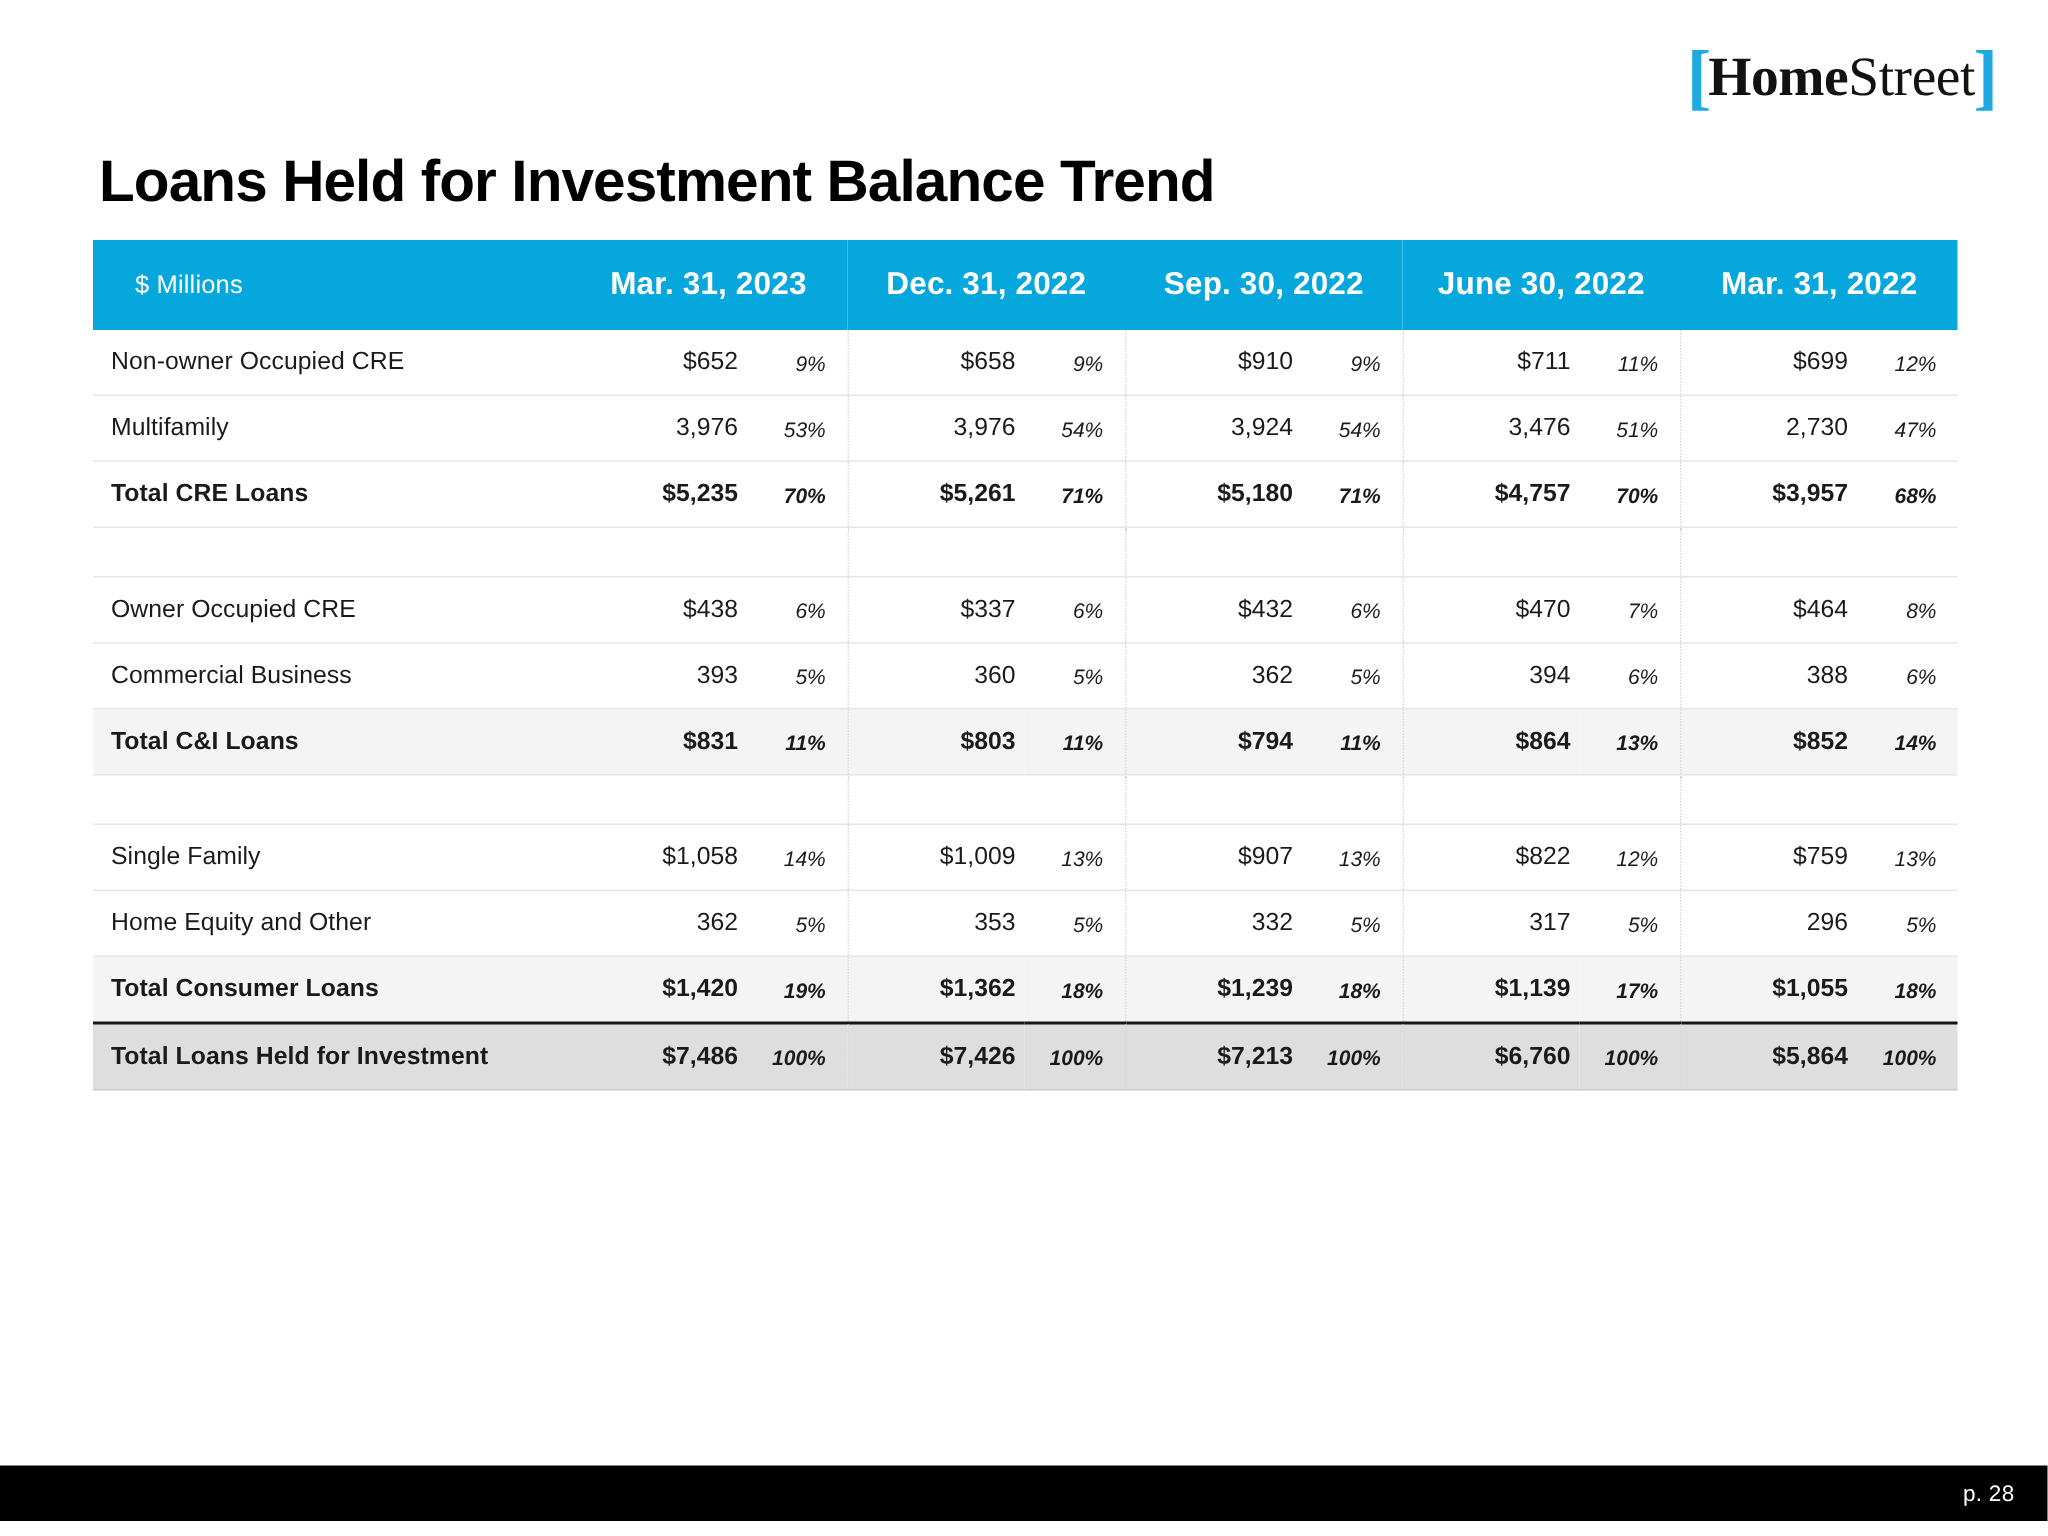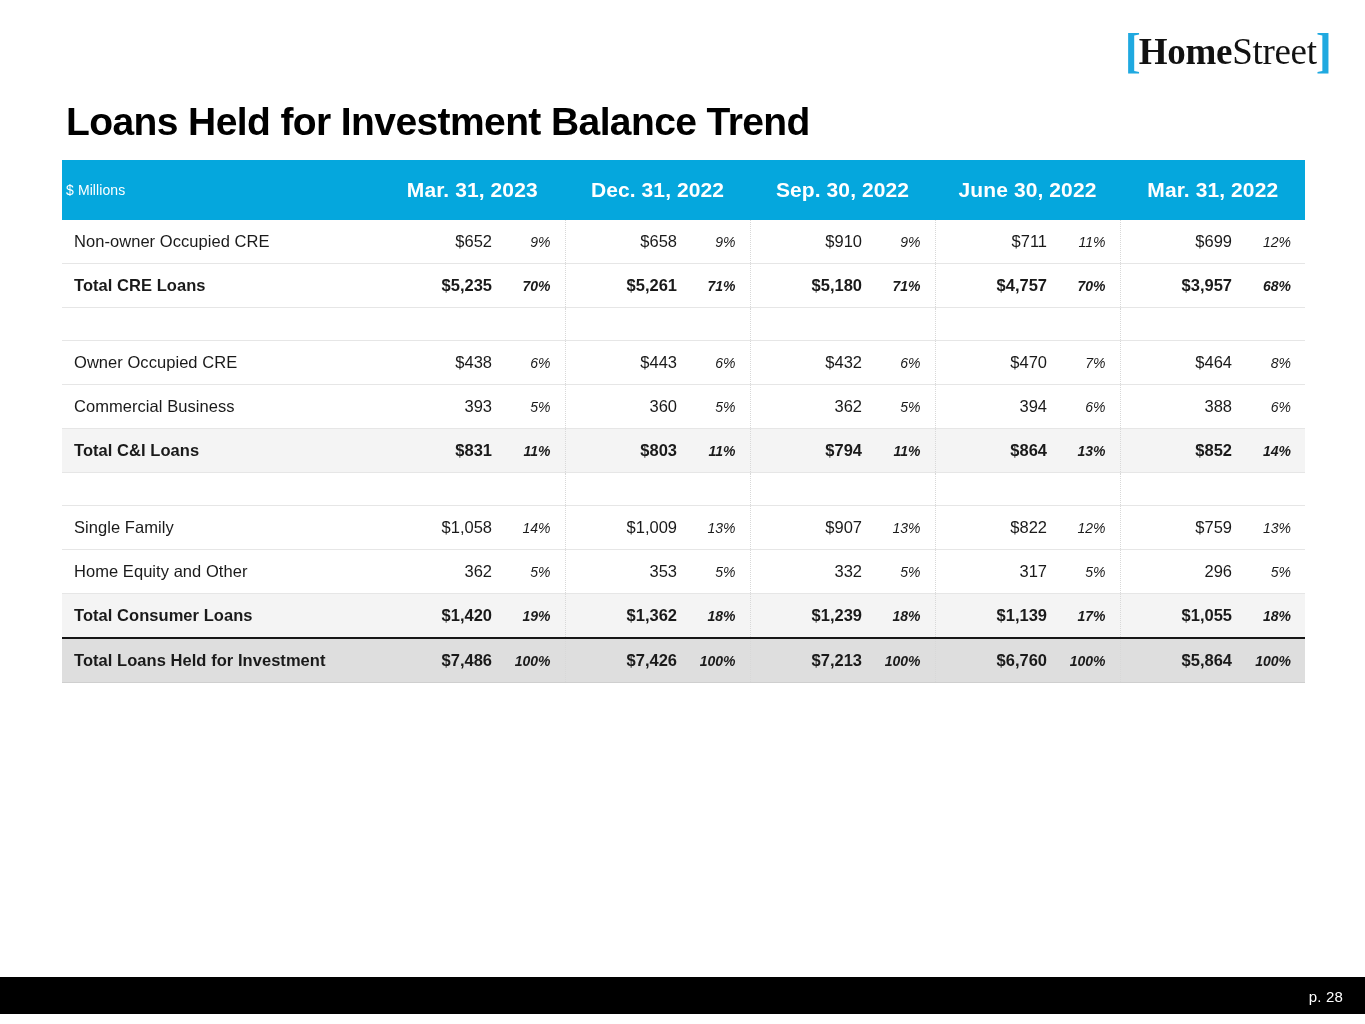--- a/index.html
+++ b/index.html
@@ -85,23 +85,23 @@
     color: #ffffff;
     height: 60px;
     padding: 0;
     vertical-align: middle;
     font-weight: 700;
     font-size: 21px;
     letter-spacing: 0.1px;
   }
   thead th.hdr-units {
     text-align: left;
-    padding-left: 4px;
+    padding-left: 28px;
     font-weight: 400;
-    font-size: 14px;
+    font-size: 17px;
   }
   thead th.hdr-date {
     text-align: center;
   }
 
   
   tbody td {
     height: 43px;
     padding: 0;
     vertical-align: middle;
@@ -213,20 +213,33 @@
           <td class="pct">9%</td>
           <td class="val grp-start">$658</td>
           <td class="pct">9%</td>
           <td class="val grp-start">$910</td>
           <td class="pct">9%</td>
           <td class="val grp-start">$711</td>
           <td class="pct">11%</td>
           <td class="val grp-start">$699</td>
           <td class="pct">12%</td>
         </tr>
+        <tr class="">
+          <td class="lbl">Multifamily</td>
+          <td class="val">3,976</td>
+          <td class="pct">53%</td>
+          <td class="val grp-start">3,976</td>
+          <td class="pct">54%</td>
+          <td class="val grp-start">3,924</td>
+          <td class="pct">54%</td>
+          <td class="val grp-start">3,476</td>
+          <td class="pct">51%</td>
+          <td class="val grp-start">2,730</td>
+          <td class="pct">47%</td>
+        </tr>
         <tr class="total">
           <td class="lbl">Total CRE Loans</td>
           <td class="val">$5,235</td>
           <td class="pct">70%</td>
           <td class="val grp-start">$5,261</td>
           <td class="pct">71%</td>
           <td class="val grp-start">$5,180</td>
           <td class="pct">71%</td>
           <td class="val grp-start">$4,757</td>
           <td class="pct">70%</td>
@@ -243,21 +256,21 @@
           <td class="pct"></td>
           <td class="val grp-start"></td>
           <td class="pct"></td>
           <td class="val grp-start"></td>
           <td class="pct"></td>
         </tr>
         <tr class="">
           <td class="lbl">Owner Occupied CRE</td>
           <td class="val">$438</td>
           <td class="pct">6%</td>
-          <td class="val grp-start">$443</td>
+          <td class="val grp-start">$337</td>
           <td class="pct">6%</td>
           <td class="val grp-start">$432</td>
           <td class="pct">6%</td>
           <td class="val grp-start">$470</td>
           <td class="pct">7%</td>
           <td class="val grp-start">$464</td>
           <td class="pct">8%</td>
         </tr>
         <tr class="">
           <td class="lbl">Commercial Business</td>

